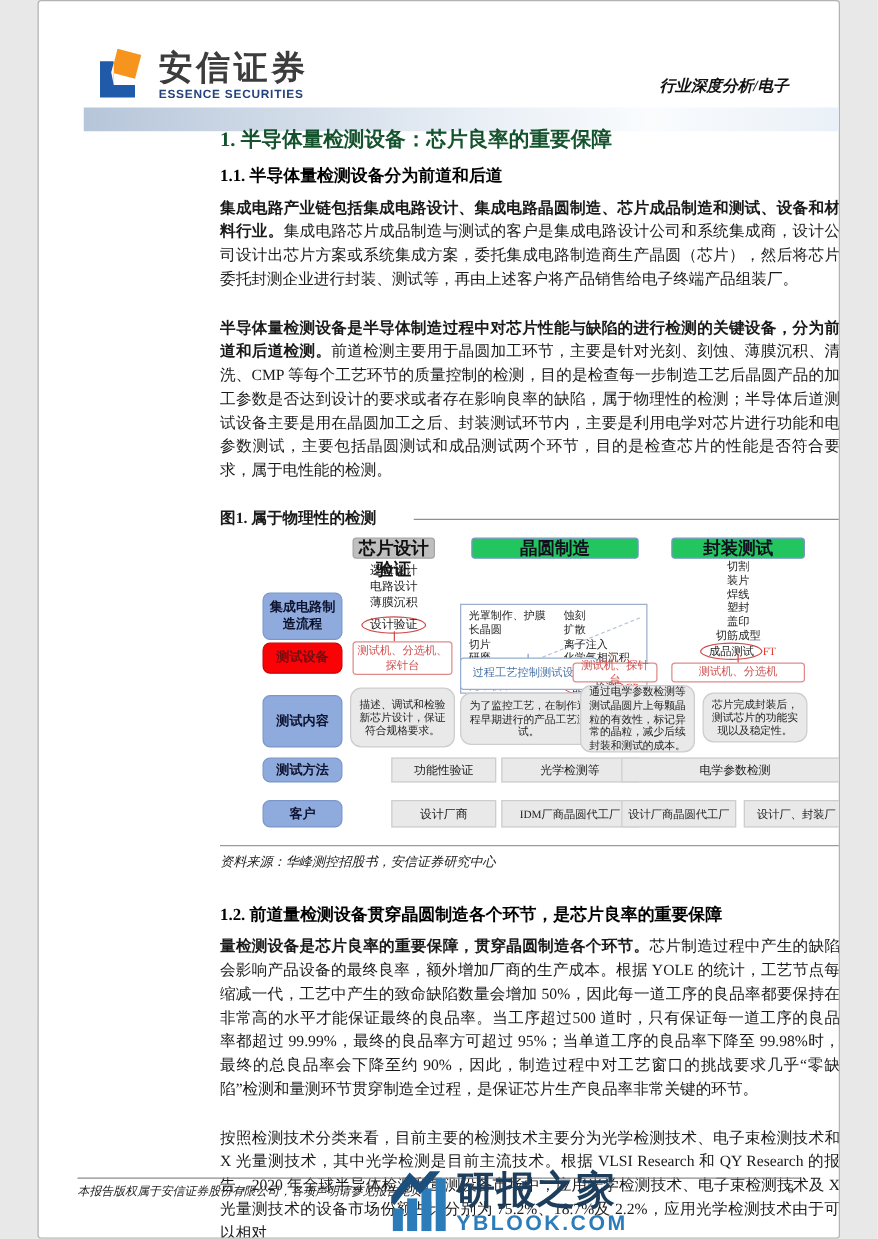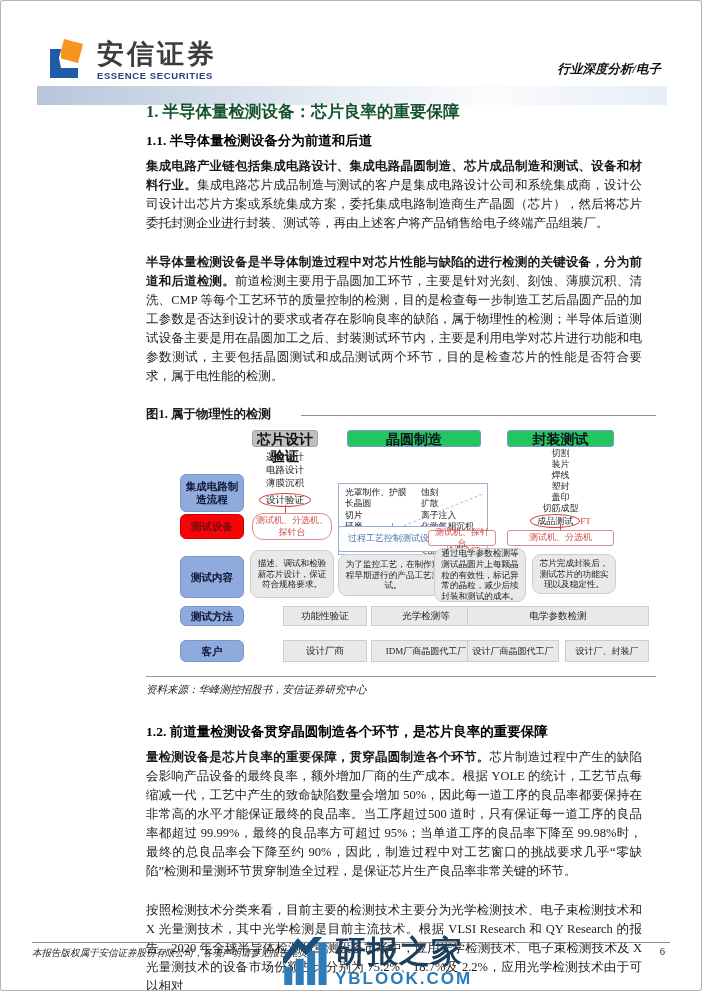--- a/index.html
+++ b/index.html
@@ -1,16 +1,16 @@
 <!DOCTYPE html>
 <html><head>
 <meta charset="utf-8">
 <style>
   html,body{margin:0;padding:0;background:#e8e8e8;}
-  .page{position:relative;width:702px;height:991px;margin:0 auto;background:#fff;
+  .page{position:relative;width:642px;height:991px;margin:0 auto;background:#fff;
         border:1px solid #b3b3b3;border-radius:3px;box-sizing:border-box;overflow:hidden;
         font-family:"Liberation Serif",serif;color:#1a1a1a;}
   
   .hdr-logo{position:absolute;left:46px;top:36px;display:flex;align-items:flex-start;}
   .hdr-logo .mark{width:40px;height:42px;margin-right:10px;}
   .brand-cn{font-family:"Liberation Sans",sans-serif;font-weight:bold;font-size:27px;
             letter-spacing:3px;color:#3c3c3c;line-height:30px;margin-top:2px;}
   .brand-en{font-family:"Liberation Sans",sans-serif;font-weight:bold;font-size:9.5px;
             letter-spacing:.6px;color:#24427c;margin-top:1px;}
   .report-type{position:absolute;right:40px;top:60px;font-size:12.5px;font-weight:bold;
@@ -150,21 +150,21 @@
         <div>盖印</div>
         <div>切筋成型</div>
         <div><span class="oval">成品测试</span><span class="tag">FT</span></div>
       </div>
 
       <div class="conn red" style="left:139px;top:79px;height:8px;"></div>
       <div class="conn blue" style="left:246px;top:97px;height:5px;"></div>
       <div class="conn orange" style="left:313px;top:96px;height:8px;"></div>
       <div class="conn red" style="left:414px;top:97px;height:7px;"></div>
 
-      <div class="eq-box" style="left:106px;top:87px;width:80px;height:27px;border-radius:11px;">测试机、分选机、探针台</div>
+      <div class="eq-box" style="left:106px;top:87px;width:80px;height:27px;">测试机、分选机、探针台</div>
       <div class="eq-box blue" style="left:192px;top:100px;width:110px;height:26px;">过程工艺控制测试设备</div>
       <div class="eq-box" style="left:282px;top:104px;width:68px;height:16px;">测试机、探针台</div>
       <div class="eq-box" style="left:361px;top:104px;width:107px;height:16px;">测试机、分选机</div>
 
       <div class="ct-box" style="left:104px;top:124px;width:84px;height:48px;">描述、调试和检验新芯片设计，保证符合规格要求。</div>
       <div class="ct-box" style="left:192px;top:128px;width:110px;height:42px;">为了监控工艺，在制作过程早期进行的产品工艺测试。</div>
       <div class="ct-box" style="left:288px;top:122px;width:92px;height:54px;">通过电学参数检测等测试晶圆片上每颗晶粒的有效性，标记异常的晶粒，减少后续封装和测试的成本。</div>
       <div class="ct-box" style="left:386px;top:128px;width:84px;height:40px;">芯片完成封装后，测试芯片的功能实现以及稳定性。</div>
 
       <div class="flat-box" style="left:104px;top:180px;width:84px;height:20px;">功能性验证</div>

